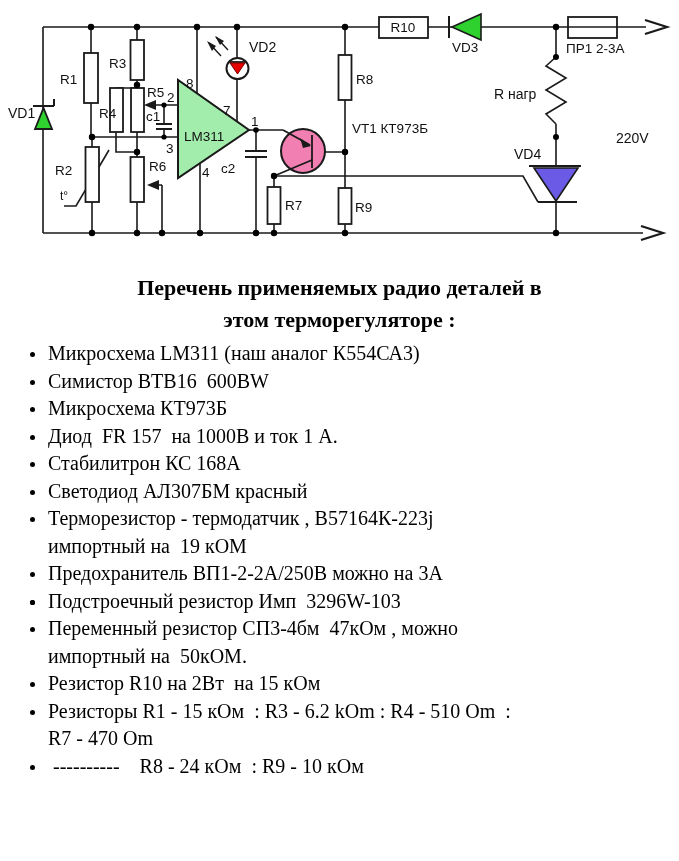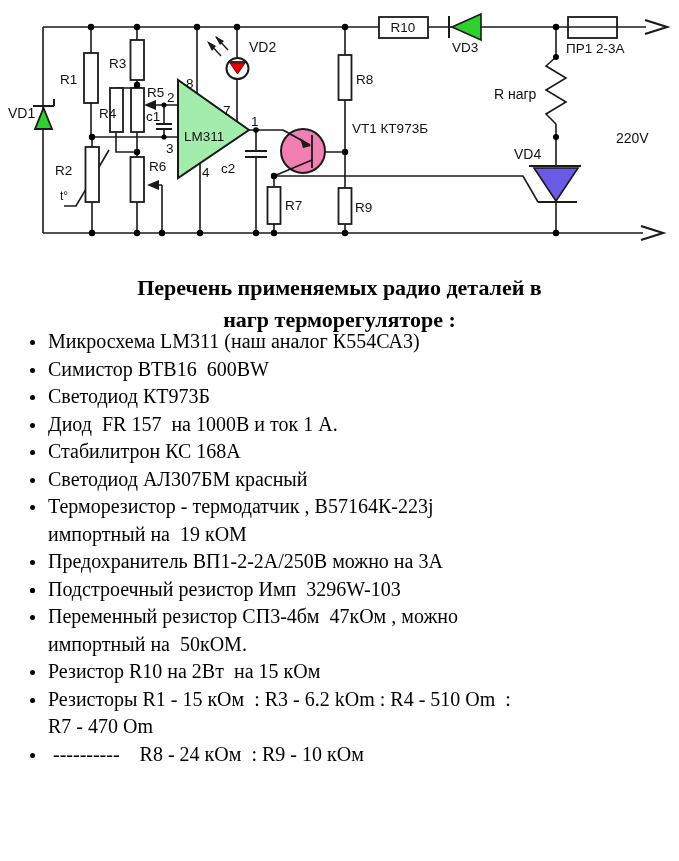--- a/index.html
+++ b/index.html
@@ -14,21 +14,21 @@
   }
   svg text.big{font-size:14px;}
   svg text.small{font-size:12px;}
   .title{
     position:absolute;top:272px;left:0;right:0;text-align:center;
     font-weight:bold;font-size:22px;line-height:32px;
     font-family:"Liberation Serif", serif;
   }
   .title span{display:block;white-space:pre-wrap;}
   .parts{
-    position:absolute;top:328px;left:0;right:6px;
+    position:absolute;top:340px;left:0;right:6px;
     list-style:none;margin:0;padding:0;
   }
   .parts li{
     position:relative;padding-left:48px;
     font-size:20px;line-height:27.5px;
   }
   .parts li::before{
     content:"";position:absolute;left:30px;top:12px;
     width:5px;height:5px;border-radius:50%;background:#000;
   }
@@ -167,32 +167,32 @@
   <text x="403" y="32" text-anchor="middle" font-size="13">R10</text>
   <text x="452" y="52">VD3</text>
   <text x="566" y="53">ПР1  2-3А</text>
   <text class="big" x="494" y="99">R нагр</text>
   <text class="big" x="514" y="159">VD4</text>
   <text class="big" x="616" y="143">220V</text>
 </svg>
 
 <div class="title">
   <span>Перечень применяемых радио деталей в</span>
-  <span>нагр терморегуляторе :</span>
+  <span>этом терморегуляторе :</span>
 </div>
 
 <ul class="parts">
   <li>
       <span>Микросхема LM311 (наш аналог К554СА3)</span>
     </li>
   <li>
       <span>Симистор BTB16  600BW</span>
     </li>
   <li>
-      <span>Светодиод КТ973Б</span>
+      <span>Микросхема КТ973Б</span>
     </li>
   <li>
       <span>Диод  FR 157  на 1000В и ток 1 А.</span>
     </li>
   <li>
       <span>Стабилитрон КС 168А</span>
     </li>
   <li>
       <span>Светодиод АЛ307БМ красный</span>
     </li>

